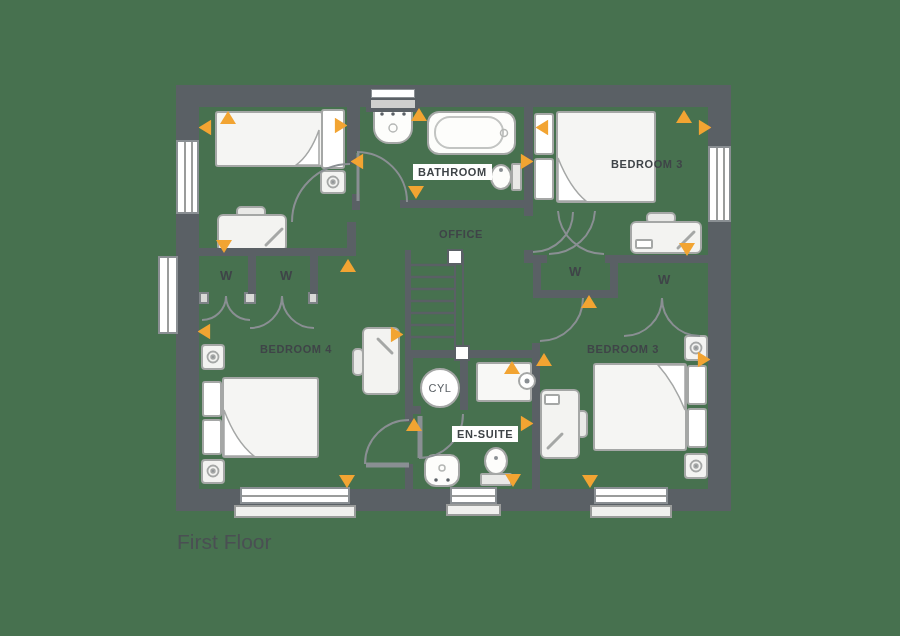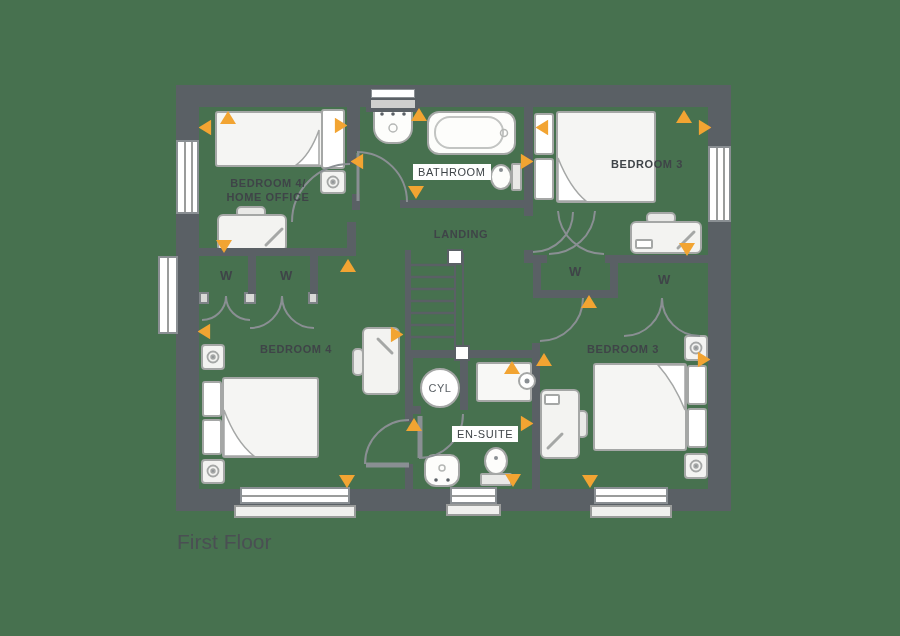--- a/index.html
+++ b/index.html
@@ -17,21 +17,21 @@
         box-sizing:border-box;border-radius:4px;}
   .duvet{position:absolute;background:#F5F5F3;border:2px solid var(--fborder);
         box-sizing:border-box;border-radius:3px;}
   .pillow{position:absolute;background:var(--white);border:2px solid var(--fborder);
         box-sizing:border-box;border-radius:3px;}
   .tab{position:absolute;background:#E9E9E7;border:2px solid var(--fborder);
         box-sizing:border-box;border-radius:5px;}
   .round{border-radius:50%;}
   .rlabel{position:absolute;color:var(--text);font-size:11px;font-weight:700;
         letter-spacing:.6px;text-align:center;line-height:14px;}
-  .chip{position:absolute;color:var(--text);font-size:11px;font-weight:400;letter-spacing:.6px;
+  .chip{position:absolute;color:var(--text);font-size:11px;font-weight:700;letter-spacing:.6px;
         background:var(--white);padding:2px 5px;}
   .wlabel{position:absolute;color:var(--text);font-size:13px;font-weight:700;}
   .arrow{position:absolute;width:16px;height:13px;background:var(--orange);
         clip-path:polygon(50% 0,0 100%,100% 100%);}
   .cyl{position:absolute;left:420px;top:368px;width:40px;height:40px;border-radius:50%;
         background:var(--white);border:2px solid var(--fborder);box-sizing:border-box;
         display:flex;align-items:center;justify-content:center;
         color:#5A6065;font-size:11px;letter-spacing:.5px;}
   .title{position:absolute;left:177px;top:530px;color:#4A4F53;font-size:21px;font-weight:400;}
   .overlay{position:absolute;left:0;top:0;pointer-events:none;}
@@ -228,27 +228,23 @@
     </g>
 
     <g stroke="#A5A7A6" stroke-width="3" stroke-linecap="round">
       <path d="M266,245 L282,229"></path>
       <path d="M378,339 L392,353"></path>
       <path d="M678,248 L694,232"></path>
       <path d="M548,448 L562,434"></path>
     </g>
   </svg>
 
-  <div class="rlabel" style="left:213px;top:176px;width:110px;">
-    <div>BEDROOM 4/</div>
-    <div>HOME OFFICE</div>
-  </div>
   <div class="chip" style="left:413px;top:164px;">BATHROOM</div>
   <div class="rlabel" style="left:597px;top:157px;width:100px;">BEDROOM 3</div>
-  <div class="rlabel" style="left:411px;top:227px;width:100px;">LANDING</div>
+  <div class="rlabel" style="left:411px;top:227px;width:100px;">OFFICE</div>
   <div class="rlabel" style="left:246px;top:342px;width:100px;">BEDROOM 4</div>
   <div class="rlabel" style="left:573px;top:342px;width:100px;">BEDROOM 3</div>
   <div class="chip" style="left:452px;top:426px;">EN-SUITE</div>
   <div class="wlabel" style="left:220px;top:268px;">W</div>
   <div class="wlabel" style="left:280px;top:268px;">W</div>
   <div class="wlabel" style="left:569px;top:264px;">W</div>
   <div class="wlabel" style="left:658px;top:272px;">W</div>
   <div class="title">First Floor</div>
 
   <div id="markers">

